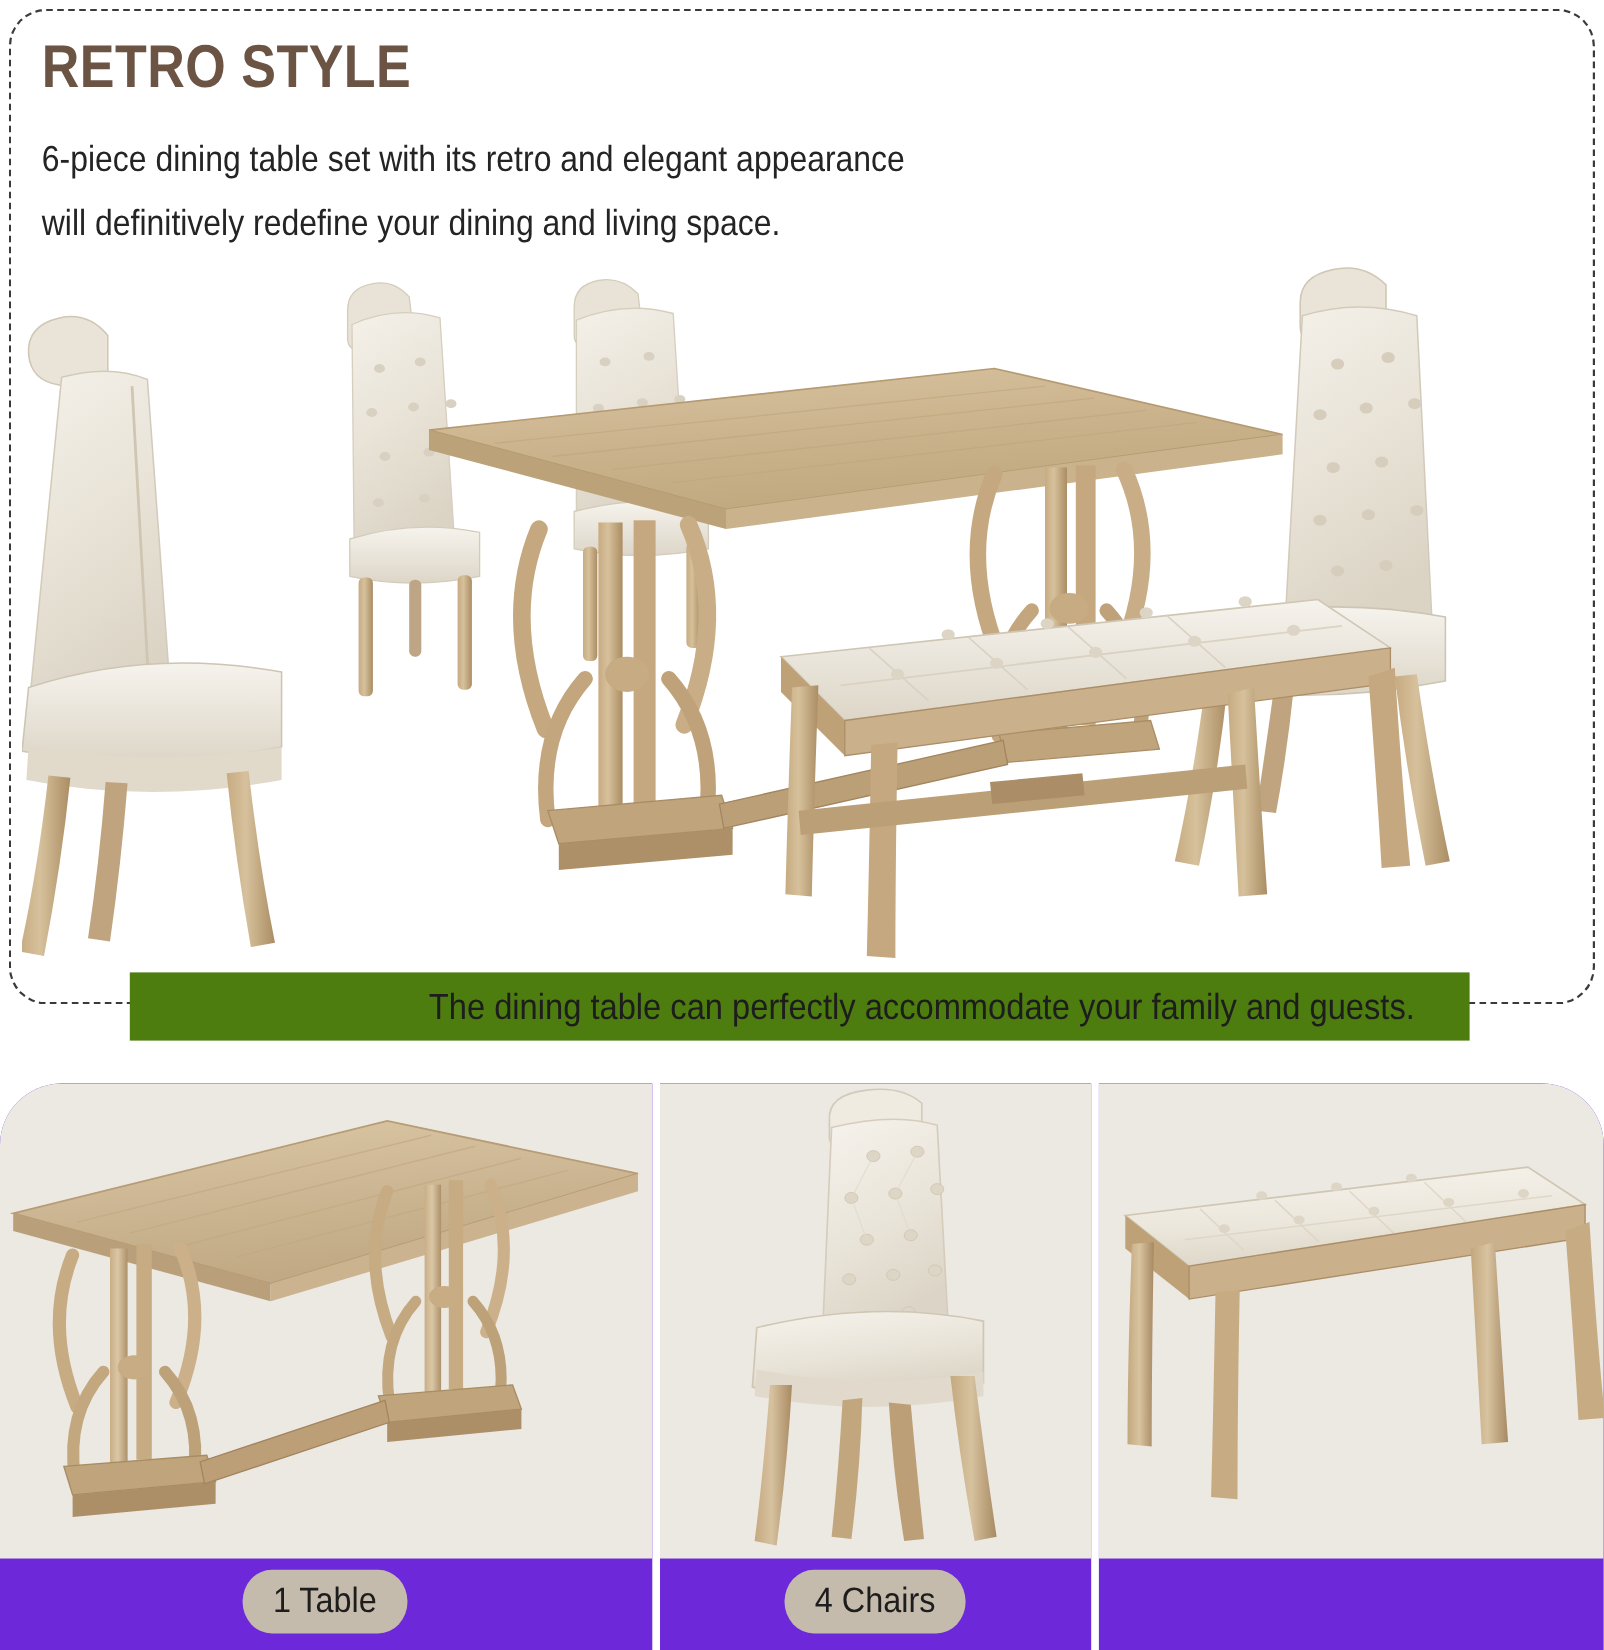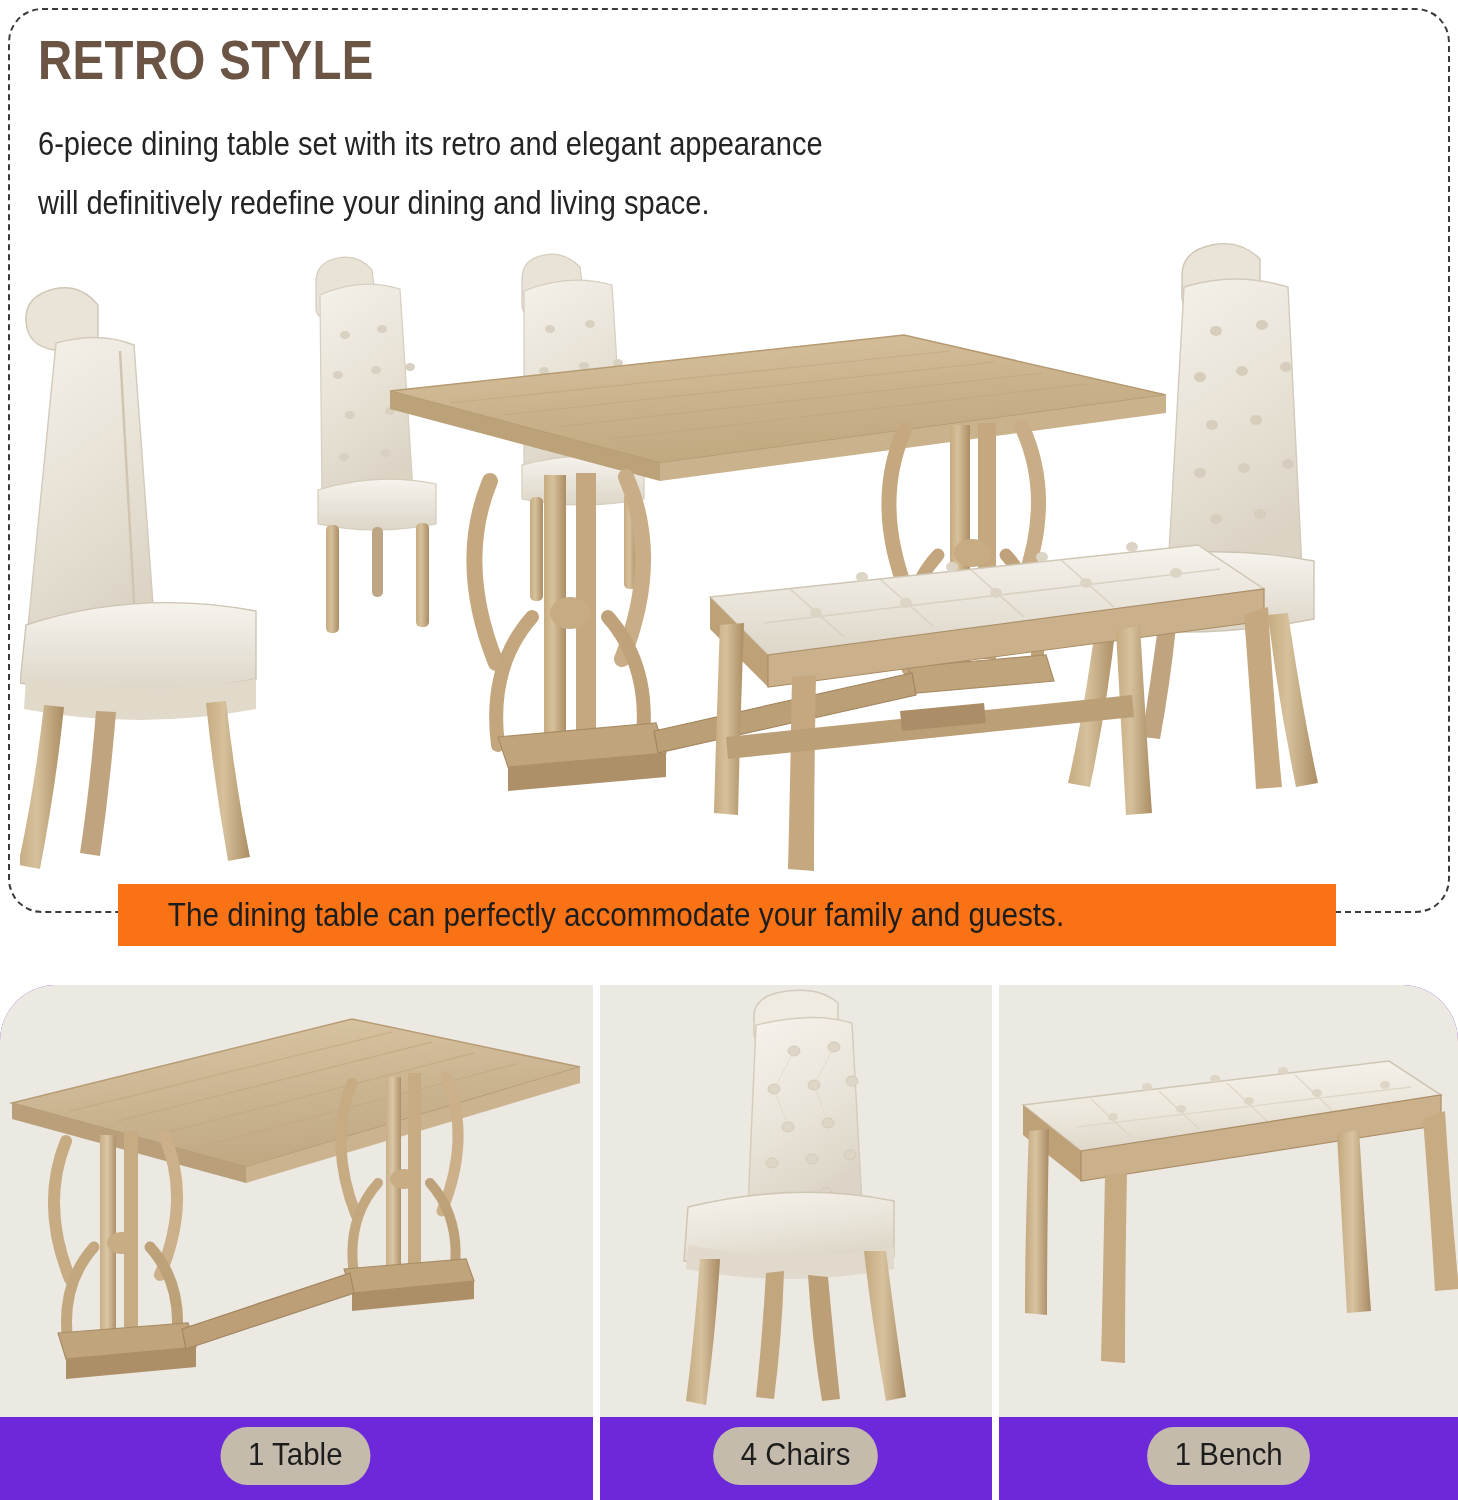--- a/index.html
+++ b/index.html
@@ -68,24 +68,24 @@
   }
   .hero-photo svg { display: block; width: 100%; height: 100%; }
 
   
   .banner {
     position: absolute;
     left: 118px;
     top: 884px;
     width: 1218px;
     height: 62px;
-    background: #f97316;
+    background: #4d7c0f;
     display: flex;
     align-items: center;
-    justify-content: flex-start;
+    justify-content: flex-end;
   }
   .banner-text {
     font-size: 33px;
     color: #1d1d1d;
     font-weight: 400;
     transform: scaleX(0.9);
     white-space: nowrap;
   }
 
   
@@ -479,19 +479,16 @@
 
           <path d="M24 120 L82 166 L82 196 L24 150 Z" fill="#bfa178"></path>
           <path d="M82 166 L442 110 L442 140 L82 196 Z" fill="#cbb18b" stroke="#ab8e67" stroke-width="1.2"></path>
 
           <path d="M30 146 q-4 106 -4 182 l22 2 q0 -84 2 -186 z" fill="url(#bLeg)"></path>
           <path d="M106 190 q-2 108 -4 186 l24 2 q0 -86 2 -190 z" fill="#c6ab83"></path>
           <path d="M338 150 q6 106 10 178 l24 -2 q-6 -84 -12 -182 z" fill="url(#bLeg)"></path>
           <path d="M424 134 q8 102 12 172 l24 -2 q-8 -80 -14 -178 z" fill="#c6ab83"></path>
         </svg>
       </div>
-      <div class="pill-wrap">
-        <span class="pill">1 Bench</span>
-      </div>
     </div>
 
   </div>
 </div>
 
 </body></html>

